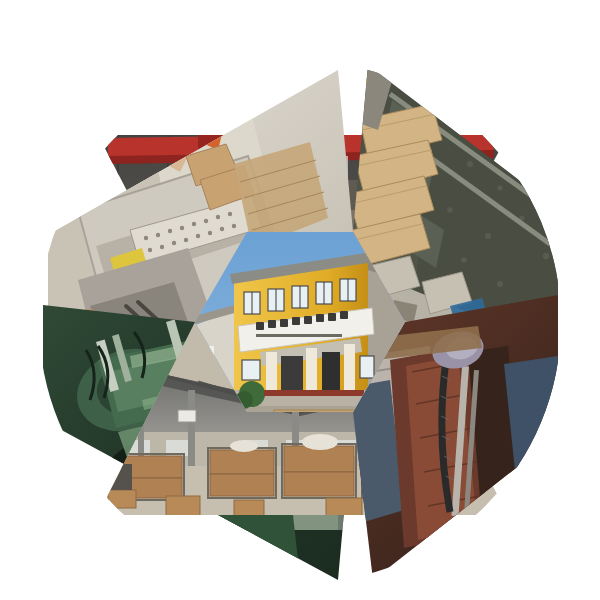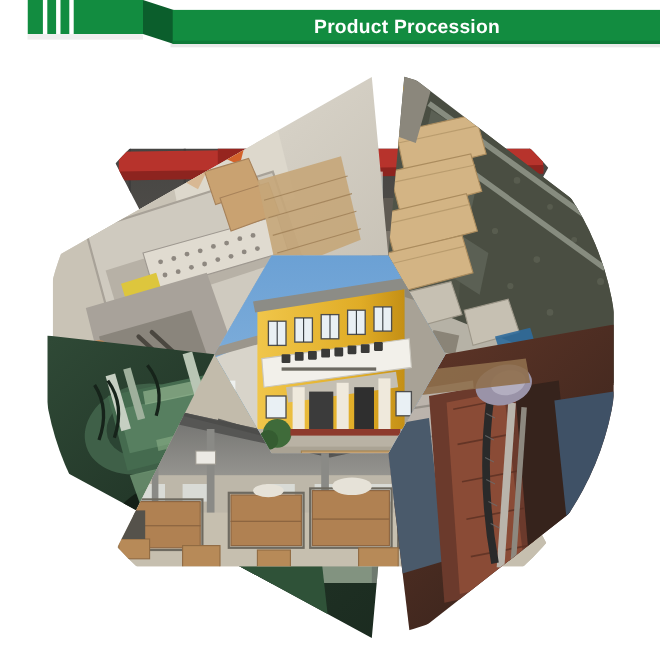--- a/index.html
+++ b/index.html
@@ -62,47 +62,20 @@
   }
   #collage-svg {
     display: block;
   }
 </style>
 </head>
 <body>
 
 <div id="page">
 
-  <div id="header-banner">
-    <svg id="banner-svg" width="600" height="52" viewBox="0 0 600 52">
-      <defs>
-        <clipPath id="stripeClipLeft">
-          <rect x="25" y="0" width="105" height="31"></rect>
-        </clipPath>
-      </defs>
-
-      <rect x="155" y="38" width="445" height="5" fill="#e9e9e9"></rect>
-      <rect x="25" y="31" width="105" height="5" fill="#efefef"></rect>
-
-      <g clip-path="url(#stripeClipLeft)">
-        <rect x="25" y="0" width="105" height="31" fill="#128c40"></rect>
-        <rect x="39" y="0" width="4" height="31" fill="#ffffff"></rect>
-        <rect x="51" y="0" width="4" height="31" fill="#ffffff"></rect>
-        <rect x="63" y="0" width="4" height="31" fill="#ffffff"></rect>
-      </g>
-
-      <polygon points="130,0 158,9 158,40 130,31" fill="#0b5e2c"></polygon>
-
-      <rect x="157" y="9" width="443" height="31" fill="#128c40"></rect>
-
-      <rect x="157" y="37" width="443" height="3" fill="#0f7a38"></rect>
-    </svg>
-
-    <div id="banner-title">Product Procession</div>
-  </div>
 
   <div id="collage">
     <svg id="collage-svg" width="524" height="524" viewBox="0 0 524 524">
       <defs>
 
         <clipPath id="circleClip">
           <circle cx="262" cy="262" r="261"></circle>
         </clipPath>
 
         <clipPath id="clipTop">

